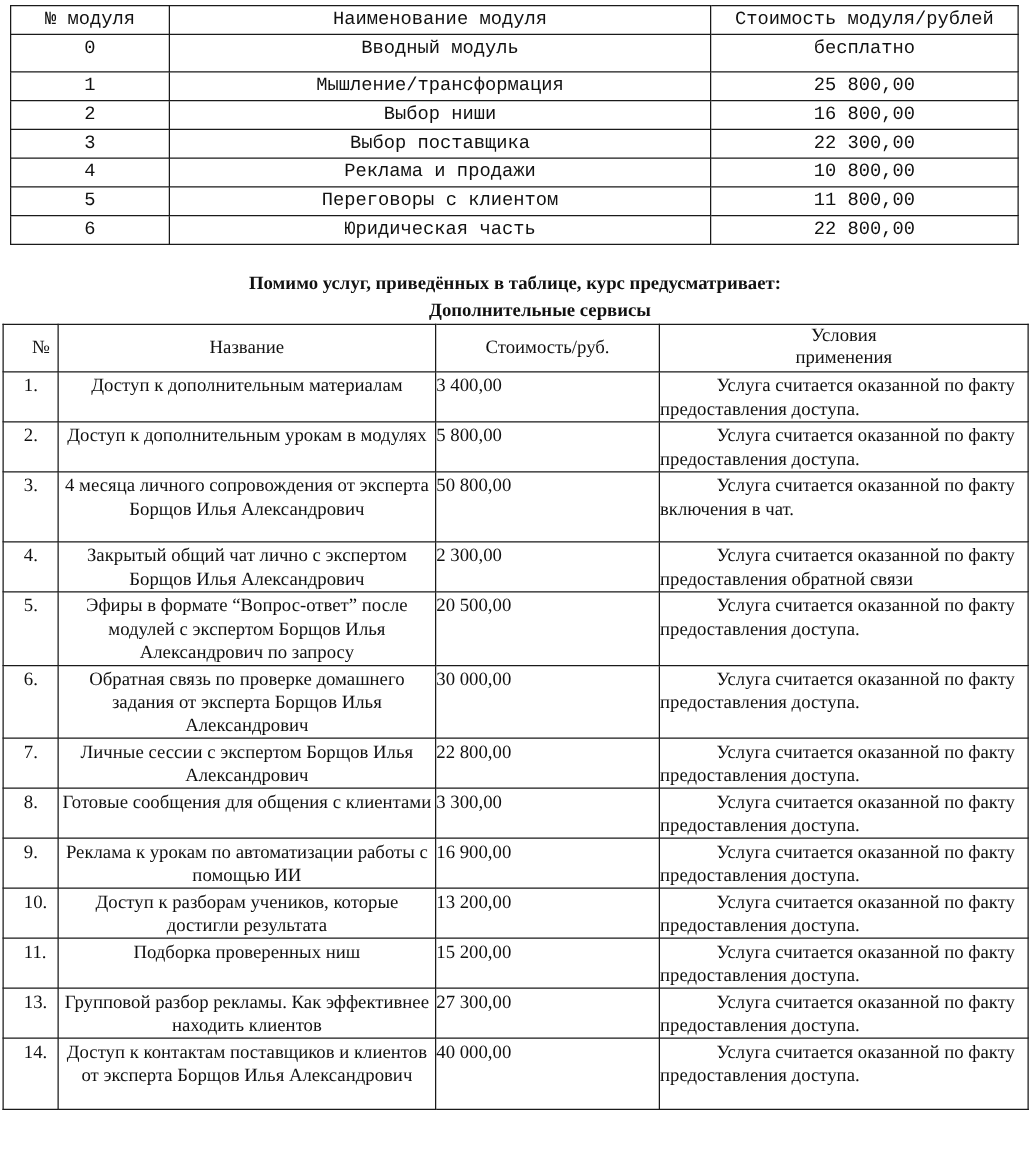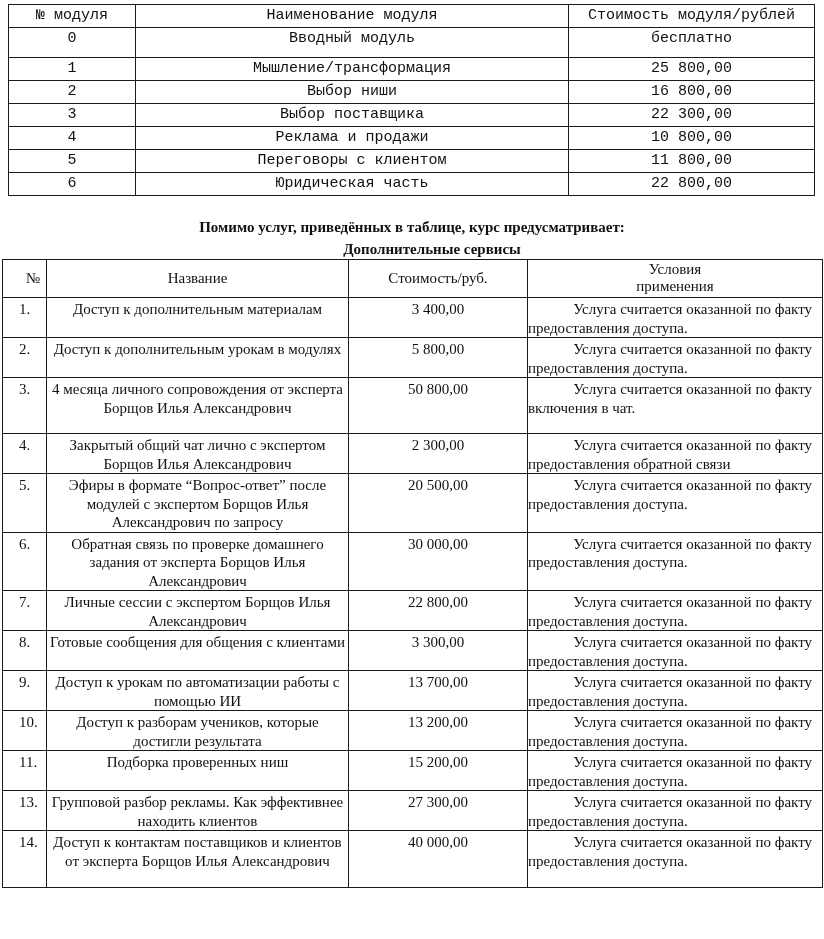--- a/index.html
+++ b/index.html
@@ -15,21 +15,21 @@
   #modules tr.rn td { height: 21px; }
   .heading { position: absolute; left: 0; width: 824px; text-align: center; font-weight: bold;
              font-size: 15px; line-height: 19px; }
   #h1 { top: 218px; }
   #h2 { top: 240px; padding-left: 20px; }
   #services { left: 2px; top: 259px; width: 820px; }
   #services th { height: 36px; }
   #services th.cond { line-height: 17px; padding-top: 1px; }
   #services td { padding-top: 2px; line-height: 18.5px; }
   #services td.num { text-align: left; padding-left: 16px; }
-  #services td.price { text-align: center; }
+  #services td.price { text-align: left; }
   #services td.cond { text-align: right; padding-right: 10px; }
   .cond-line1 { display: block; text-align: right; }
   .cond-line2 { display: block; text-align: left; padding-right: 14px; }
 </style>
 </head>
 <body>
 
 <table id="modules">
   <colgroup>
       <col style="width:127px">
@@ -168,22 +168,22 @@
     <td class="num">8.</td>
     <td>Готовые сообщения для общения с клиентами</td>
     <td class="price">3 300,00</td>
     <td class="cond">
           <span class="cond-line1">Услуга считается оказанной по факту</span>
           <span class="cond-line2">предоставления доступа.</span>
         </td>
   </tr>
   <tr style="height:40px">
     <td class="num">9.</td>
-    <td>Доступ к урокам по автоматизации работы с помощью ИИ</td>
-    <td class="price">13 700,00</td>
+    <td>Реклама к урокам по автоматизации работы с помощью ИИ</td>
+    <td class="price">16 900,00</td>
     <td class="cond">
           <span class="cond-line1">Услуга считается оказанной по факту</span>
           <span class="cond-line2">предоставления доступа.</span>
         </td>
   </tr>
   <tr style="height:40px">
     <td class="num">10.</td>
     <td>Доступ к разборам учеников, которые достигли результата</td>
     <td class="price">13 200,00</td>
     <td class="cond">

